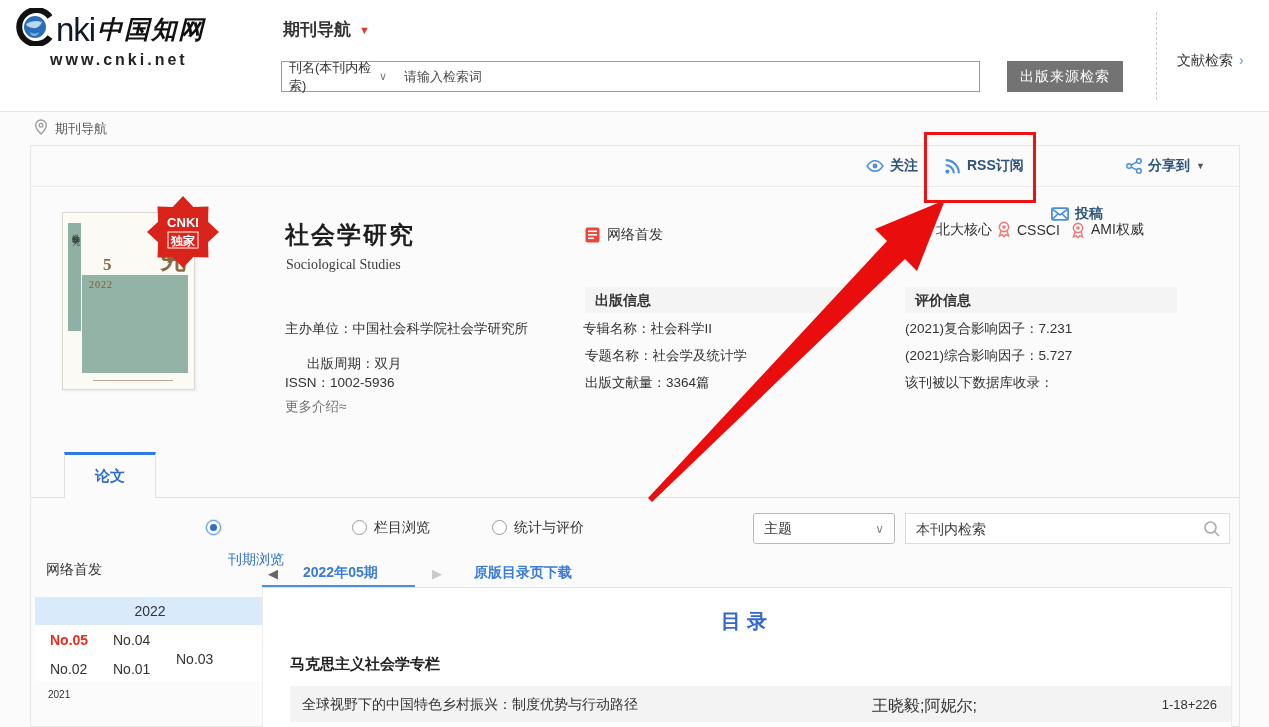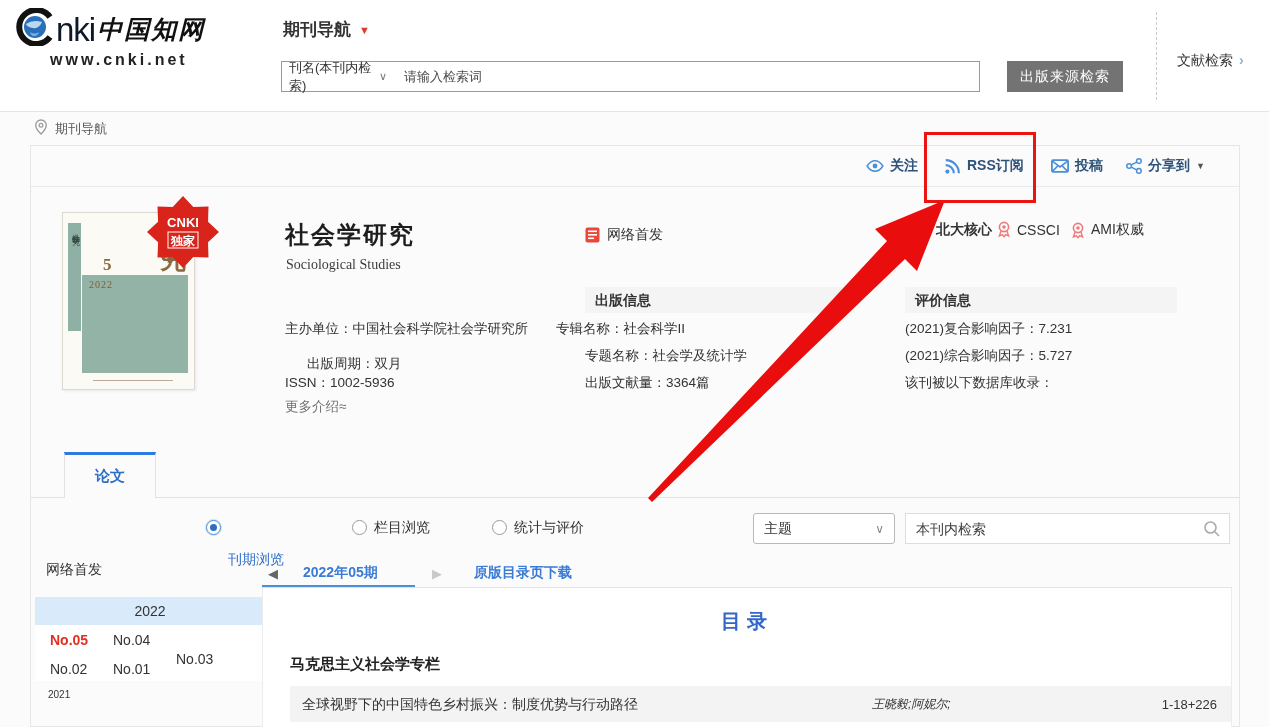--- a/index.html
+++ b/index.html
@@ -91,21 +91,21 @@
   .inav-left { position:absolute; left:268px; top:566px; font-size:13px; color:#666; cursor:pointer; }
   .inav-cur { position:absolute; left:303px; top:564px; font-size:14px; color:#3a7bd5; font-weight:bold; cursor:pointer; }
   .inav-underline { position:absolute; left:262px; top:585px; width:153px; height:2px; background:#4a8fd8; }
   .inav-right { position:absolute; left:432px; top:566px; font-size:13px; color:#c9c9c9; cursor:pointer; }
   .inav-dl { position:absolute; left:474px; top:564px; font-size:14px; color:#3a7bd5; font-weight:bold; cursor:pointer; }
   .content-box { position:absolute; left:262px; top:587px; width:970px; height:140px; background:#fff; border-top:1px solid #e3e3e3; border-left:1px solid #ececec; border-right:1px solid #ececec; }
   .toc-title { position:absolute; left:262px; top:608px; width:970px; text-align:center; font-family:"Liberation Serif",serif; font-size:20px; font-weight:bold; color:#3467c9; letter-spacing:6px; }
   .toc-section { position:absolute; left:290px; top:655px; font-size:15px; font-weight:bold; color:#222; }
   .article-row { position:absolute; left:290px; top:686px; width:941px; height:36px; background:#f3f3f3; cursor:pointer; }
   .article-row .t { position:absolute; left:12px; top:10px; font-size:14px; color:#333; }
-  .article-row .a { position:absolute; left:582px; top:10px; font-size:12px; color:#333;font-style:italic; }
+  .article-row .a { position:absolute; left:582px; top:10px; font-size:16px; color:#333; }
   .article-row .p { position:absolute; right:14px; top:11px; font-size:13px; color:#333; }
 </style>
 </head>
 <body>
 
 <div class="page">
 
   <div class="header">
     <div class="logo">
       <div class="logo-row1">
@@ -166,21 +166,21 @@
   <div class="action-item" style="left:944px;">
     <span style="display:flex;">
       <svg width="17" height="17" viewBox="0 0 20 20">
           <circle cx="4" cy="16" r="2.4" fill="#4a8fd8"></circle>
           <path d="M2 8.5 A9.5 9.5 0 0 1 11.5 18" fill="none" stroke="#4a8fd8" stroke-width="2.6"></path>
           <path d="M2 2.5 A15.5 15.5 0 0 1 17.5 18" fill="none" stroke="#4a8fd8" stroke-width="2.6"></path>
         </svg>
     </span>
     <span>RSS订阅</span>
   </div>
-  <div class="action-item" style="left:1051px;">
+  <div class="action-item" style="left:1051px;margin-top:48px;">
     <span style="display:flex;">
       <svg width="18" height="14" viewBox="0 0 20 15">
           <rect x="1" y="1" width="18" height="13" rx="1.5" fill="none" stroke="#4a8fd8" stroke-width="2"></rect>
           <path d="M1.5 2 L10 8.5 L18.5 2 M1.5 13.5 L7.5 7.5 M18.5 13.5 L12.5 7.5" fill="none" stroke="#4a8fd8" stroke-width="1.8"></path>
         </svg>
     </span>
     <span>投稿</span>
   </div>
   <div class="action-item" style="left:1126px;">
     <span style="display:flex;">
@@ -222,21 +222,21 @@
       <svg width="15" height="16" viewBox="0 0 15 16">
           <rect x="0.5" y="0.5" width="14" height="15" rx="2" fill="#e8473c"></rect>
           <rect x="3" y="3.5" width="9" height="1.6" fill="#fff"></rect>
           <rect x="3" y="7" width="9" height="1.6" fill="#fff"></rect>
           <rect x="3" y="10.5" width="6" height="1.6" fill="#fff"></rect>
         </svg>
     </span>
     <span>网络首发</span>
   </div>
 
-  <div class="core-badge" style="left:936px;font-weight:bold;">
+  <div class="core-badge" style="left:936px;">
     <span>北大核心</span>
   </div>
   <div class="core-badge" style="left:996px;">
     <span style="display:flex;">
       <svg width="16" height="17" viewBox="0 0 16 17">
           <circle cx="8" cy="6" r="4.6" fill="none" stroke="#ef7a7a" stroke-width="1.6"></circle>
           <circle cx="8" cy="6" r="1.8" fill="#ef7a7a"></circle>
           <path d="M5 10 L3.4 15 L6.4 13.7 L8 16" fill="none" stroke="#ef7a7a" stroke-width="1.4"></path>
           <path d="M11 10 L12.6 15 L9.6 13.7 L8 16" fill="none" stroke="#ef7a7a" stroke-width="1.4"></path>
         </svg>
@@ -256,21 +256,21 @@
   </div>
 
   <div class="info-bar" style="left:585px; width:270px;">出版信息</div>
   <div class="info-bar" style="left:905px; width:272px;">评价信息</div>
 
   <div class="irow" style="left:285px; top:320px;"><b>主办单位：</b><span>中国社会科学院社会学研究所</span></div>
   <div class="irow" style="left:285px; top:355px;margin-left:22px;"><b>出版周期：</b><span>双月</span></div>
   <div class="irow" style="left:285px; top:374px;"><b>ISSN：</b><span>1002-5936</span></div>
   <div class="more-link"><span>更多介绍</span><span>≈</span></div>
 
-  <div class="irow" style="left:556px; top:320px;"><b>专辑名称：</b><span>社会科学II</span></div>
+  <div class="irow" style="left:583px; top:320px;"><b>专辑名称：</b><span>社会科学II</span></div>
   <div class="irow" style="left:585px; top:347px;"><b>专题名称：</b><span>社会学及统计学</span></div>
   <div class="irow" style="left:585px; top:374px;"><b>出版文献量：</b><span>3364篇</span></div>
 
   <div class="irow" style="left:905px; top:320px;"><b>(2021)复合影响因子：</b><span>7.231</span></div>
   <div class="irow" style="left:905px; top:347px;text-align:right;"><b>(2021)综合影响因子：</b><span>5.727</span></div>
   <div class="irow" style="left:905px; top:374px;"><b>该刊被以下数据库收录：</b><span></span></div>
 
   <div class="tab-line"></div>
   <div class="tab">论文</div>
 

